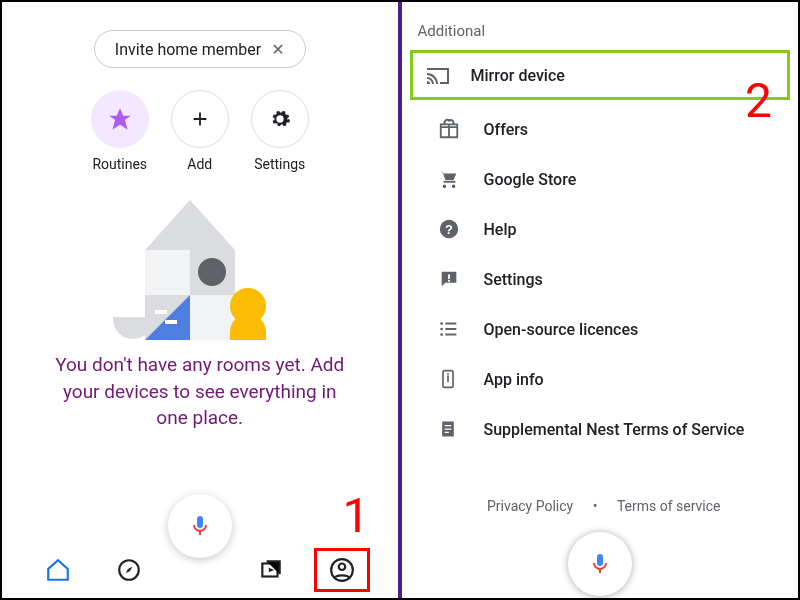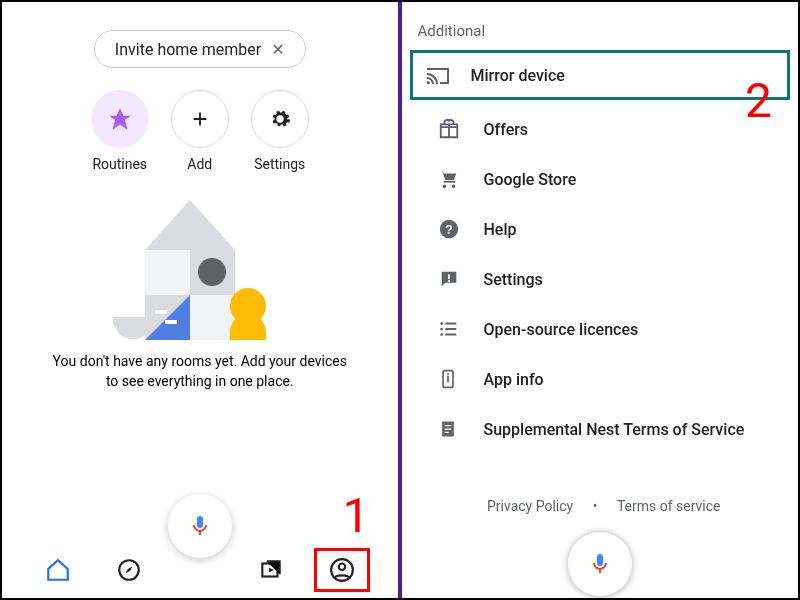--- a/index.html
+++ b/index.html
@@ -46,21 +46,21 @@
   .illus .sq3  { position:absolute; top:95px; left:50px; width:45px; height:45px; background:#4f7fe0;}
   .illus .sq3::before{content:"";position:absolute;top:0;left:0;width:0;height:0;
     border-top:45px solid #dadce0; border-right:45px solid transparent;}
   .illus .st1 { position:absolute; top:110px; left:60px; width:12px; height:4px; background:#fff;}
   .illus .st2 { position:absolute; top:120px; left:70px; width:12px; height:4px; background:#fff;}
   .illus .sq4  { position:absolute; top:95px; left:95px; width:45px; height:45px; background:#f1f3f4;}
   .illus .bowl { position:absolute; top:117px; left:18px; width:40px; height:22px; background:#dadce0; border-radius:0 0 20px 20px;}
   .illus .sun  { position:absolute; top:88px;  left:135px; width:36px; height:36px; background:#fbbc04; border-radius:50%;}
   .illus .body { position:absolute; top:114px; left:135px; width:36px; height:26px; background:#fbbc04; border-radius:18px 18px 0 0;}
 
-  .empty-msg { width: 300px; margin: 0 auto; text-align: center; font-size: 14px; color:#000000; line-height:1.4;}
+  .empty-msg { width: 300px; margin: 0 auto; text-align: center; font-size: 19px; color:#701a75; line-height:1.4;}
 
   .mic-pill {
     position:absolute; bottom:40px; left:50%; transform:translateX(-50%);
     width:64px; height:64px; border-radius:50%; background:#fff;
     box-shadow:0 2px 8px rgba(0,0,0,.22); display:flex;align-items:center;justify-content:center;
   }
   .bottom-nav {
     position:absolute; bottom:0; left:0; right:0; height:56px;
     display:flex; align-items:center;
     padding:0 20px;
@@ -70,21 +70,21 @@
 
   .ann-1 { position:absolute; bottom:54px; right:28px; color:#ff0000; font-size:48px; font-weight:400;}
 
   
   .r-heading { margin:20px 16px 10px; font-size:15px; color:#5f6368; }
   .r-item {
     display:flex; align-items:center; gap:22px;
     padding:14px 36px; font-size:16px; color:#202124; font-weight:500;
   }
   .r-item .ic { width:24px; text-align:center; color:#5f6368; flex:0 0 24px;}
-  .mirror-box { border:3px solid #0f766e; margin:0 8px 4px; }
+  .mirror-box { border:3px solid #84cc16; margin:0 8px 4px; }
   .mirror-box .r-item { padding:10px 12px; }
 
   .ann-2 { position:absolute; top:70px; right:26px; color:#ff0000; font-size:48px; font-weight:400;}
 
   .footer-links { position:absolute; bottom:84px; left:8px; right:0; text-align:center; font-size:14px; color:#5f6368;}
   .footer-links span { margin:0 8px; }
   .mic-pill.right { bottom:2px; box-shadow:0 -1px 6px rgba(0,0,0,.15), 0 2px 8px rgba(0,0,0,.2); }
 
   
   svg { display:block; }

